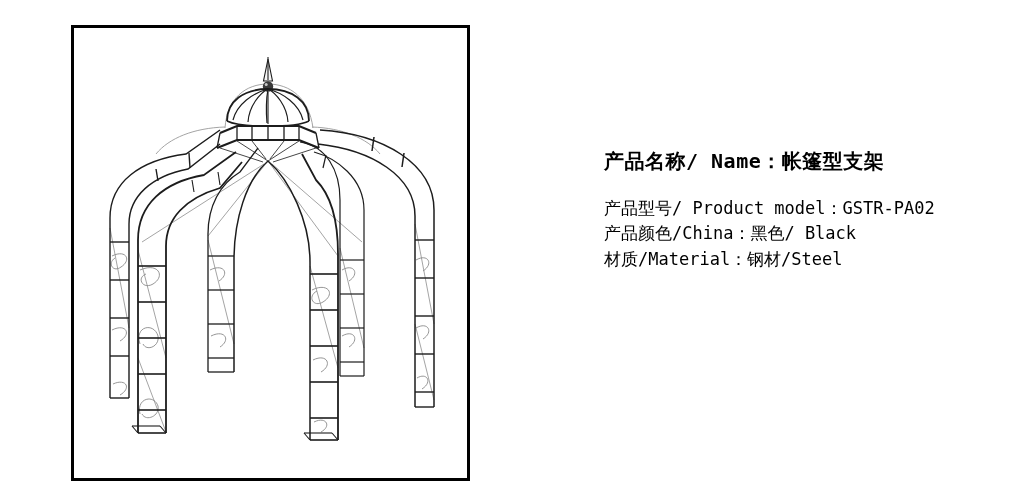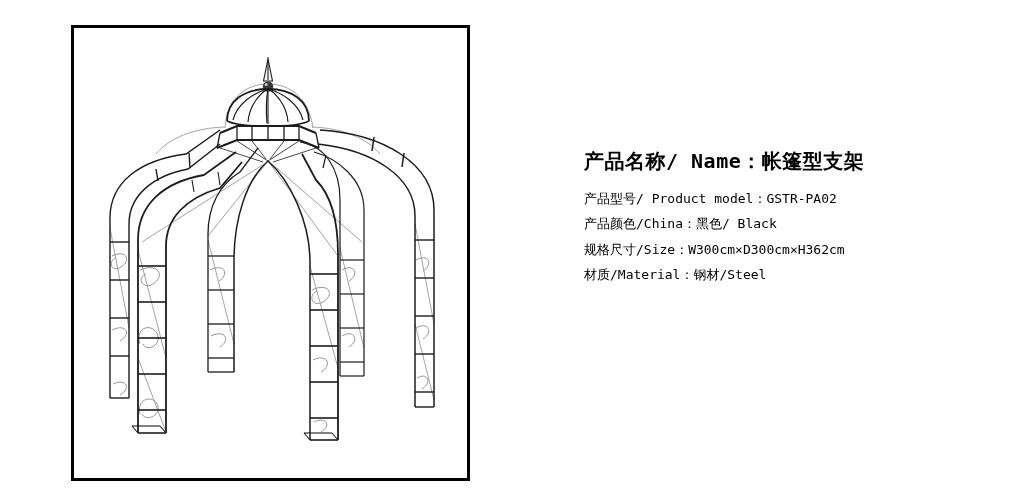--- a/index.html
+++ b/index.html
@@ -13,26 +13,26 @@
     position:absolute;left:71px;top:25px;width:393px;height:450px;
     border:3px solid var(--image_border_color,#000000);
     background:#ffffff;box-sizing:content-box;
   }
   .img-box svg{display:block;width:100%;height:100%;}
   
   g.main{fill:none;stroke:var(--drawing_line_color,#1c1c1c);}
   g.mid{fill:none;stroke:#474747;}
   g.light{fill:none;stroke:#9a9a9a;}
   g.curl{fill:none;stroke:#8a8a8a;}
-  .info{position:absolute;left:584px;top:147px;width:396px;}
+  .info{position:absolute;left:604px;top:147px;width:396px;}
   .title{
     font-size:20px;line-height:28px;font-weight:bold;
     letter-spacing:0.5px;white-space:nowrap;
   }
-  .specs{margin-top:11px;font-size:13px;line-height:25.3px;}
+  .specs{margin-top:21px;font-size:17px;line-height:25.3px;}
   .spec-line{white-space:nowrap;}
 </style>
 </head>
 <body>
 
 <div class="canvas">
 
   <div class="img-box">
     <svg viewBox="0 0 393 450" xmlns="http://www.w3.org/2000/svg">
 
@@ -207,18 +207,17 @@
     </svg>
   </div>
 
   <div class="info">
     <div class="title">
       <div>产品名称/ Name：帐篷型支架</div>
     </div>
     <div class="specs">
       <div class="spec-line">产品型号/ Product model：GSTR-PA02</div>
       <div class="spec-line">产品颜色/China：黑色/ Black</div>
-      <div class="spec-line">规格尺寸/Size：W300cm×D300cm×H362cm</div>
       <div class="spec-line">材质/Material：钢材/Steel</div>
     </div>
   </div>
 
 </div>
 
 </body></html>

